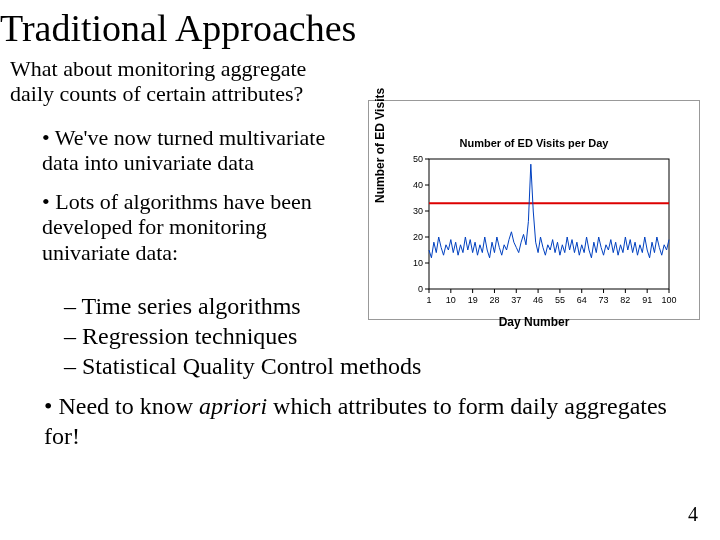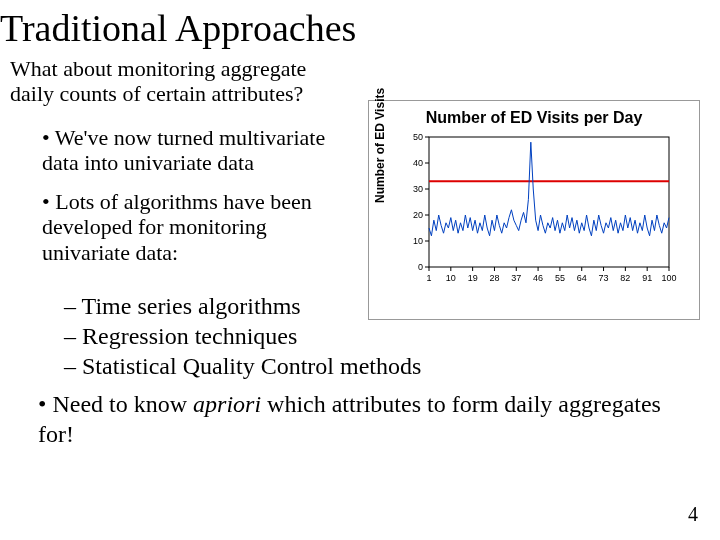--- a/index.html
+++ b/index.html
@@ -53,21 +53,21 @@
   }
   ul.sub {
     margin: 0 0 8px 0;
     padding-left: 54px;
     list-style: none;
   }
   ul.sub > li::before {
     content: "– ";
   }
   ul.last {
-    margin: 4px;
+    margin: 10px;
     padding-left: 24px;
     list-style: none;
   }
   ul.last > li::before {
     content: "• ";
   }
   em.apriori {
     font-style: italic;
   }
   .pagenum {
@@ -83,23 +83,24 @@
     left: 368px;
     width: 332px;
     height: 220px;
     border: 1px solid #999;
     box-sizing: border-box;
     background: #fff;
   }
   .chart-title {
     font-family: Arial, sans-serif;
     font-weight: bold;
-    font-size: 16px;
+    font-size: 11px;
     text-align: center;
     padding-top: 8px;
+    margin-top: 28px;
   }
   .chart-svg {
     display: block;
     margin: 4px auto 0 auto;
   }
   .chart-xlabel {
     font-family: Arial, sans-serif;
     font-weight: bold;
     font-size: 12px;
     text-align: center;
@@ -187,17 +188,18 @@
         <text x="214.54545454545456" y="150" text-anchor="middle" class="axis-text">73</text>
         <line x1="236.36363636363637" y1="136" x2="236.36363636363637" y2="140" stroke="#000"></line>
         <text x="236.36363636363637" y="150" text-anchor="middle" class="axis-text">82</text>
         <line x1="258.1818181818182" y1="136" x2="258.1818181818182" y2="140" stroke="#000"></line>
         <text x="258.1818181818182" y="150" text-anchor="middle" class="axis-text">91</text>
         <line x1="280" y1="136" x2="280" y2="140" stroke="#000"></line>
         <text x="280" y="150" text-anchor="middle" class="axis-text">100</text>
         <line x1="40" y1="50.2" x2="280" y2="50.2" stroke="#d00" stroke-width="2"></line>
         <path d="M40 97 L42.42424242424242 104.8 L44.84848484848485 89.2 L47.27272727272727 99.6 L49.696969696969695 84 L52.121212121212125 94.4 L54.54545454545455 102.19999999999999 L56.96969696969697 91.8 L59.39393939393939 97 L61.81818181818182 86.6 L64.24242424242425 99.6 L66.66666666666666 89.2 L69.0909090909091 102.19999999999999 L71.51515151515152 91.8 L73.93939393939394 99.6 L76.36363636363637 84 L78.78787878787878 97 L81.21212121212122 86.6 L83.63636363636364 99.6 L86.06060606060606 89.2 L88.48484848484848 102.19999999999999 L90.9090909090909 91.8 L93.33333333333333 99.6 L95.75757575757575 84 L98.18181818181819 97 L100.60606060606061 104.8 L103.03030303030303 89.2 L105.45454545454545 99.6 L107.87878787878788 84 L110.3030303030303 94.4 L112.72727272727273 102.19999999999999 L115.15151515151516 91.8 L117.57575757575758 97 L120 86.6 L122.42424242424242 78.8 L124.84848484848484 89.2 L127.27272727272728 94.4 L129.6969696969697 99.6 L132.12121212121212 89.2 L134.54545454545456 81.4 L136.96969696969697 91.8 L139.39393939393938 68.39999999999999 L141.8181818181818 11.200000000000003 L144.24242424242425 58 L146.66666666666666 89.2 L149.0909090909091 99.6 L151.5151515151515 84 L153.93939393939394 94.4 L156.36363636363637 102.19999999999999 L158.7878787878788 91.8 L161.21212121212122 97 L163.63636363636363 86.6 L166.06060606060606 99.6 L168.4848484848485 89.2 L170.9090909090909 102.19999999999999 L173.33333333333334 91.8 L175.75757575757575 99.6 L178.1818181818182 84 L180.6060606060606 97 L183.03030303030303 86.6 L185.45454545454547 99.6 L187.87878787878788 89.2 L190.3030303030303 102.19999999999999 L192.72727272727272 91.8 L195.15151515151516 99.6 L197.57575757575756 84 L200 97 L202.42424242424244 104.8 L204.84848484848484 89.2 L207.27272727272728 99.6 L209.6969696969697 84 L212.12121212121212 94.4 L214.54545454545456 102.19999999999999 L216.96969696969697 91.8 L219.3939393939394 97 L221.8181818181818 86.6 L224.24242424242422 99.6 L226.66666666666666 89.2 L229.0909090909091 102.19999999999999 L231.51515151515153 91.8 L233.93939393939394 99.6 L236.36363636363637 84 L238.78787878787878 97 L241.2121212121212 86.6 L243.63636363636365 99.6 L246.06060606060606 89.2 L248.4848484848485 102.19999999999999 L250.9090909090909 91.8 L253.33333333333331 99.6 L255.75757575757575 84 L258.1818181818182 97 L260.6060606060606 104.8 L263.030303030303 89.2 L265.4545454545455 99.6 L267.8787878787879 84 L270.30303030303025 94.4 L272.72727272727275 102.19999999999999 L275.1515151515151 91.8 L277.5757575757576 97 L280 86.6 " fill="none" stroke="#0040c0" stroke-width="1"></path>
       </svg>
+    <div class="chart-xlabel">Day Number</div>
   </div>
 
   <div class="pagenum">4</div>
 
 </div>
 
 </body></html>

